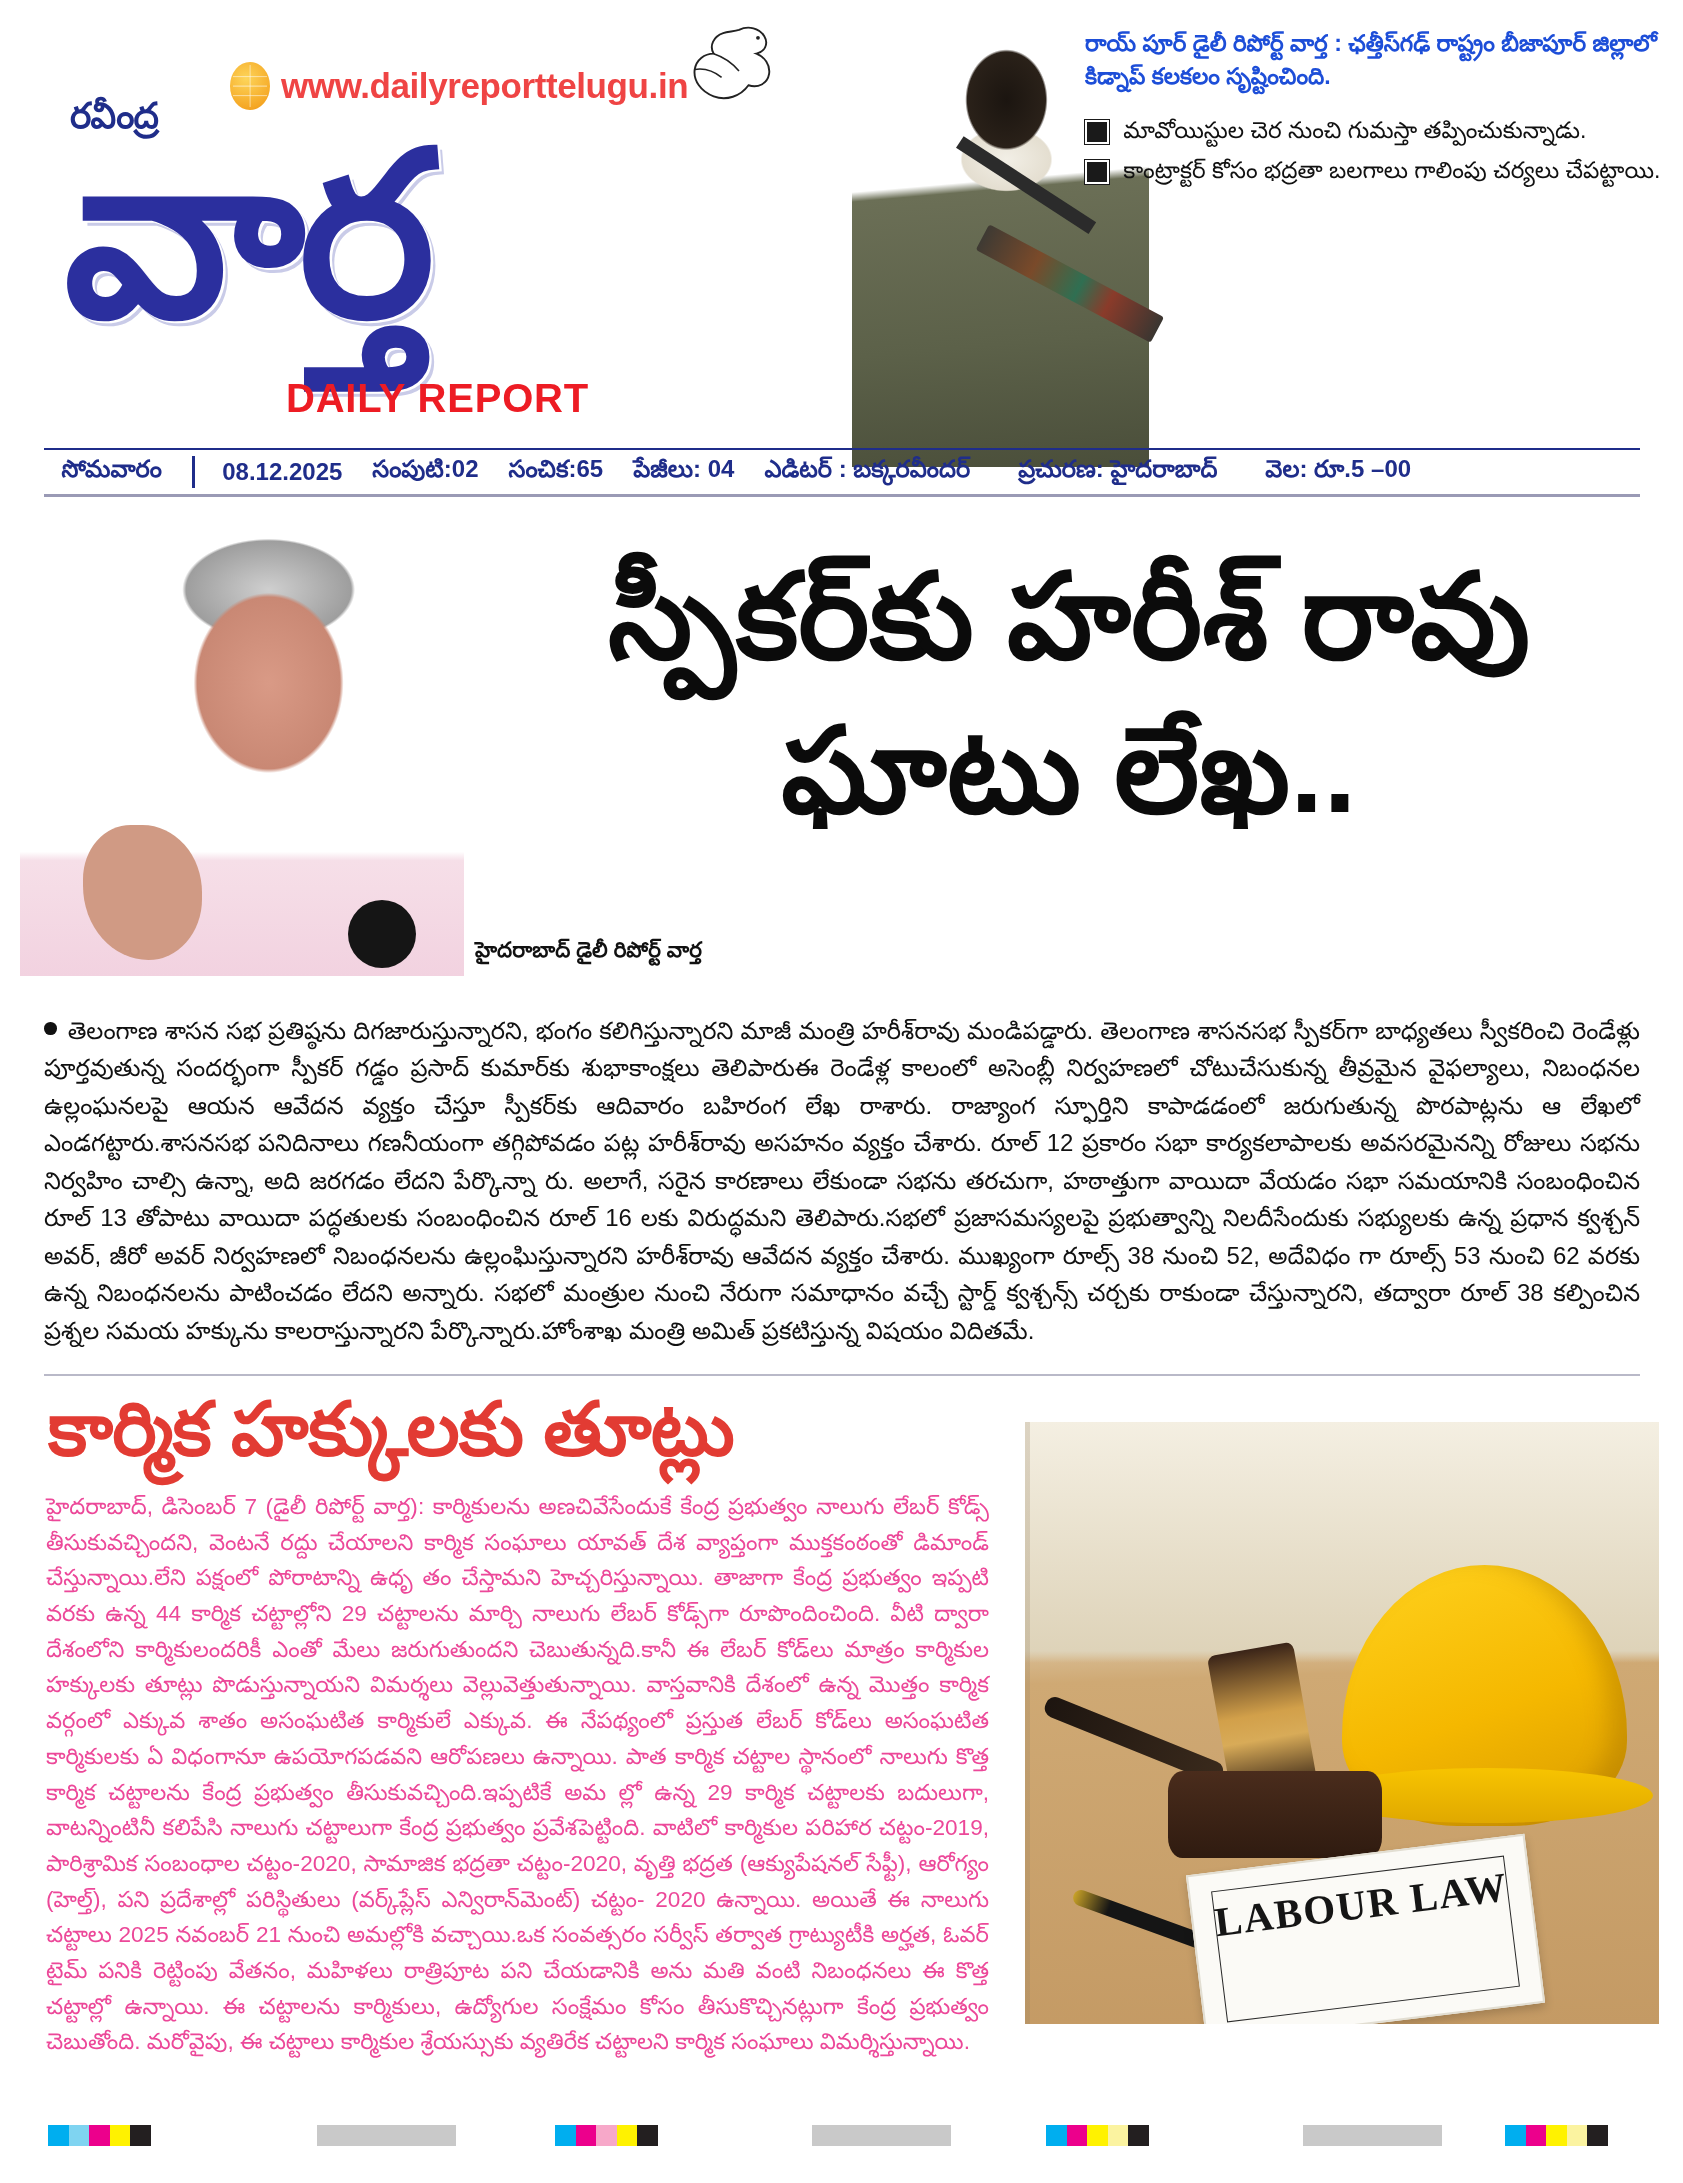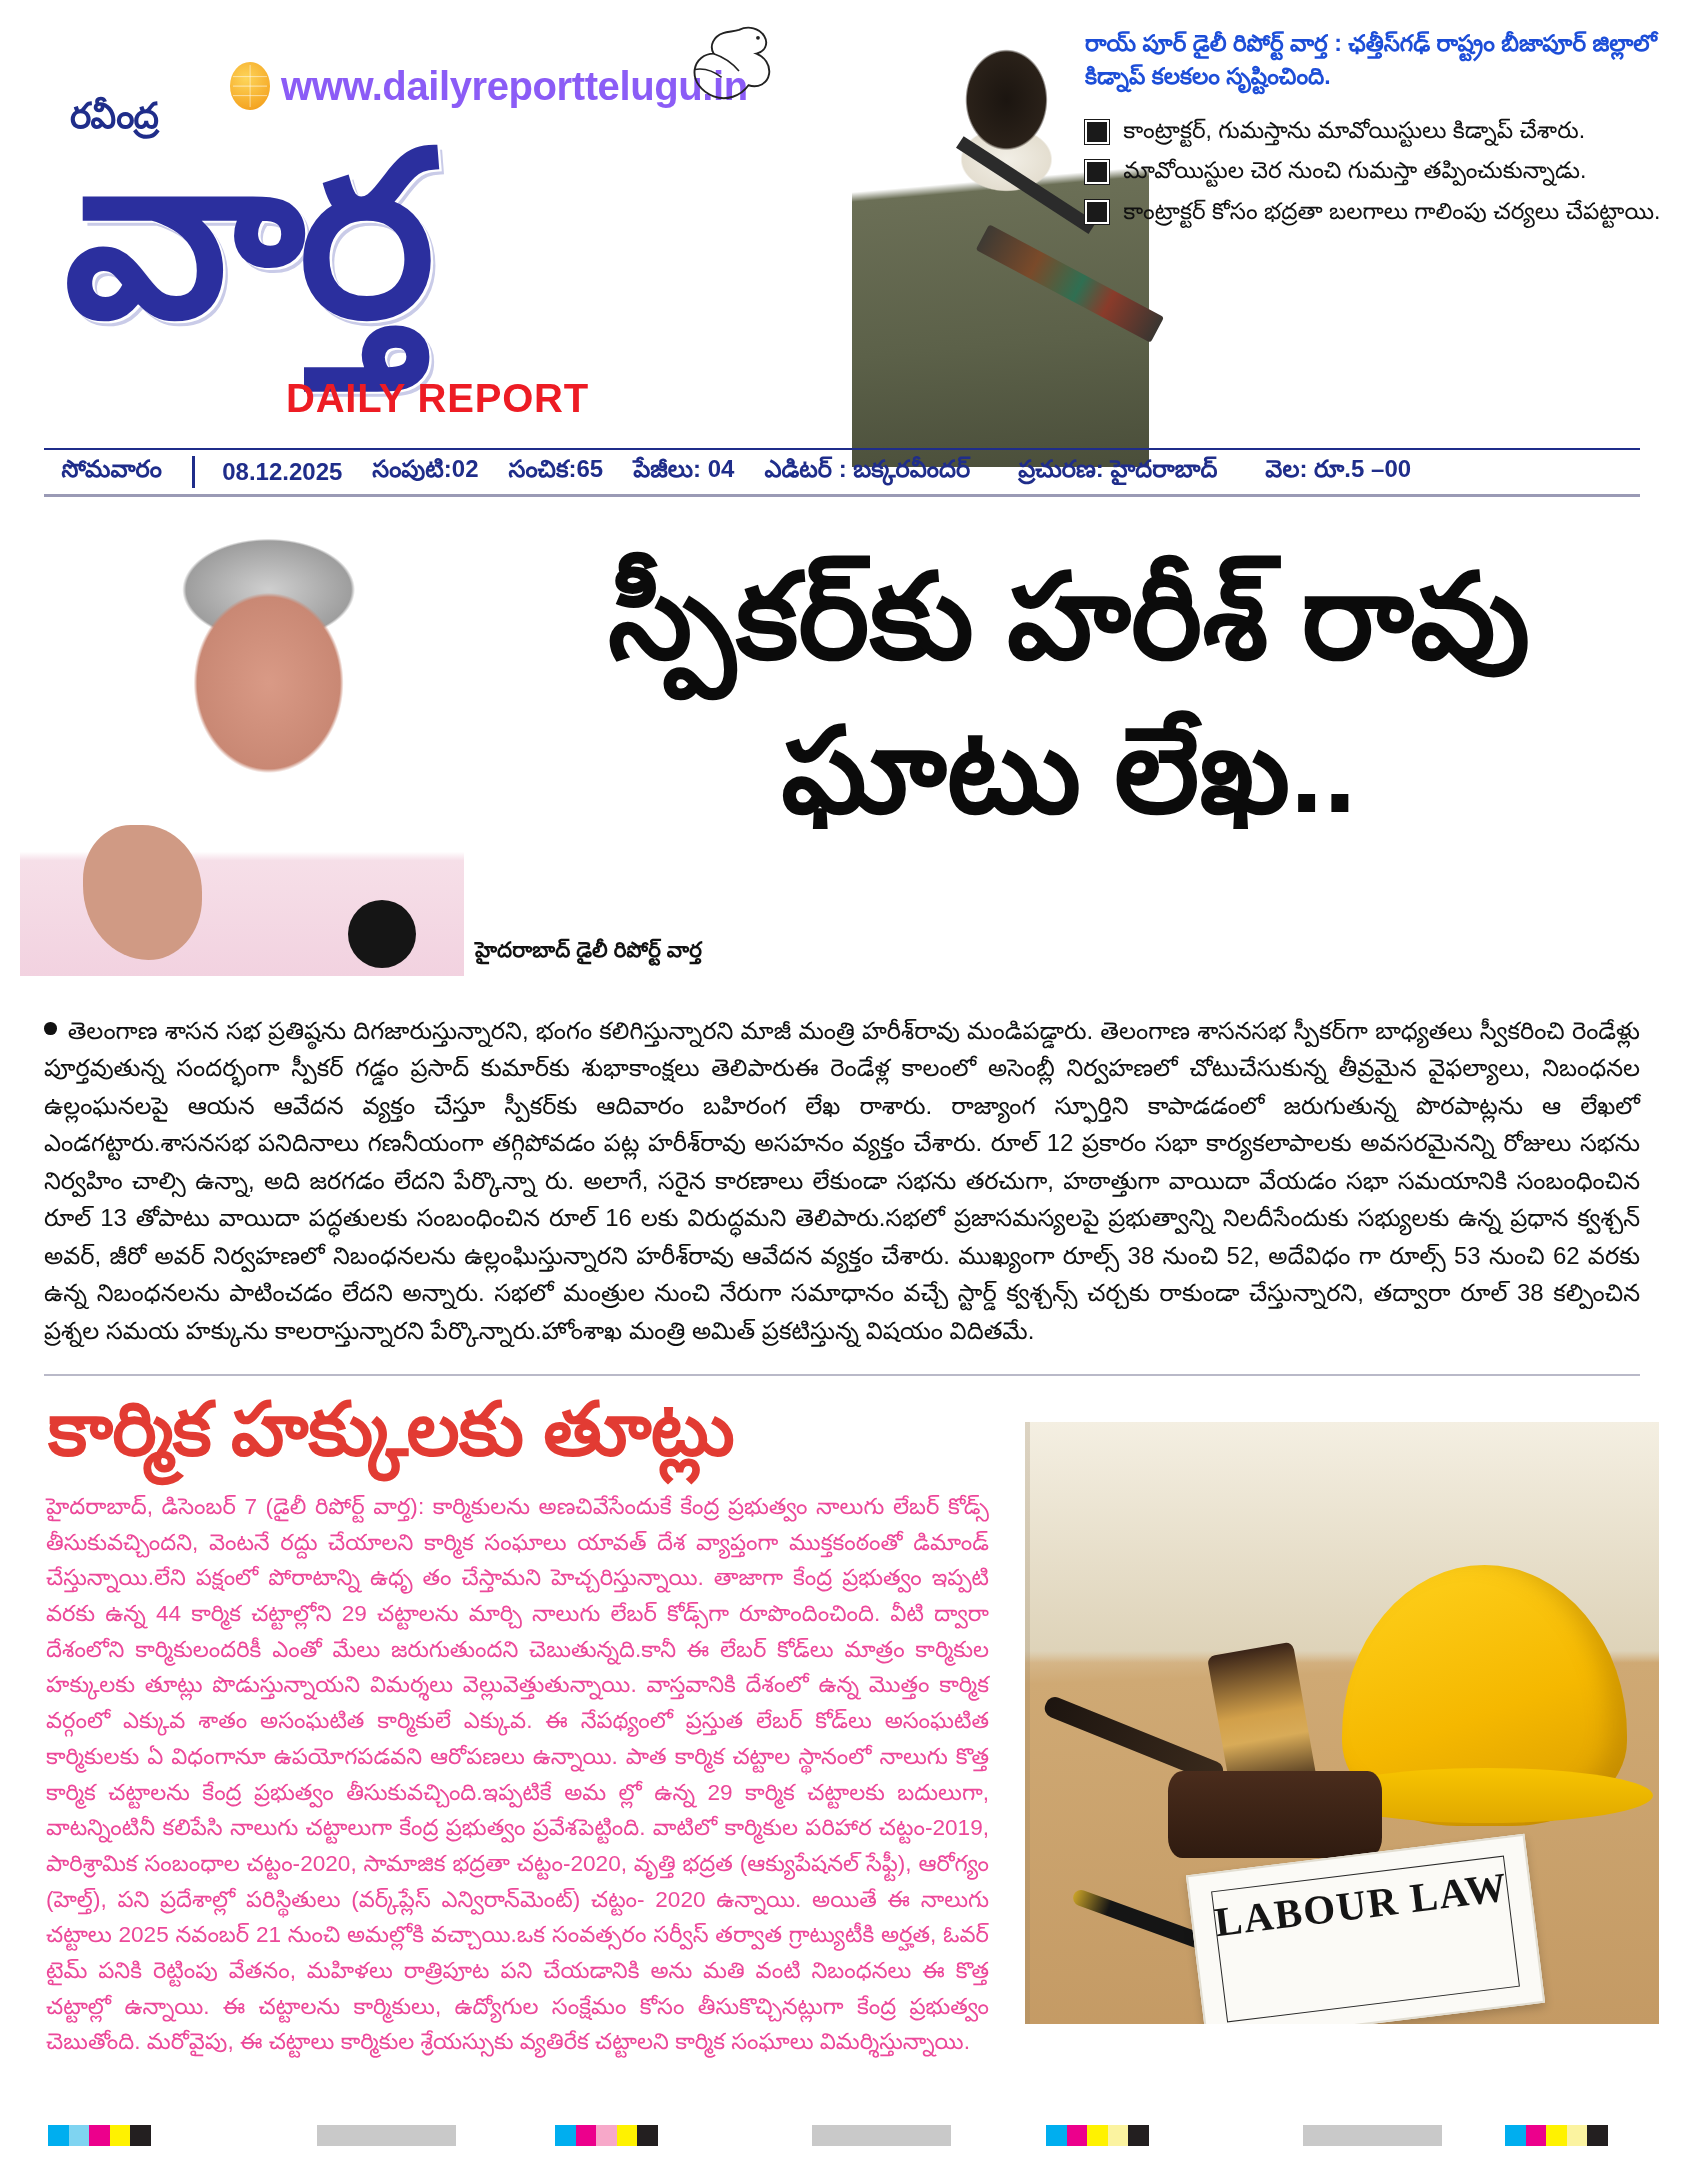--- a/index.html
+++ b/index.html
@@ -47,21 +47,21 @@
   .globe-icon::before {
     content:""; position:absolute; left:50%; top:3.2px;
     width:0.8px; height: calc(100% - 6.3px); background: #fff8; transform: translateX(-50%);
   }
   .globe-icon::after {
     content:""; position:absolute; top:50%; left:3.2px;
     height:0.8px; width: calc(100% - 6.3px); background:#fff9; transform: translateY(-50%);
     box-shadow: 0 -9.5px 0 #fff8, 0 9.5px 0 #fff8;
   }
   .url-text {
-    font-size: 40px; font-weight: 700; color: #8b5cf6;
+    font-size: 35px; font-weight: 700; color: #ef4444;
     font-family: "Liberation Sans", sans-serif;
     letter-spacing: -0.4px;
   }
   .dove {
     position: absolute;
     left: 634px; top: 6.3px;
     width: 95px; height: 87px;
   }
   .wordmark {
     position: absolute;
@@ -388,24 +388,20 @@
 
   <div class="soldier-photo">
     <div class="strap"></div>
     <div class="gun"></div>
   </div>
 
   <div class="topright">
     <div class="topright-lead">రాయ్‌ పూర్‌ డైలీ రిపోర్ట్ వార్త : ఛత్తీస్‌గఢ్ రాష్ట్రం బీజాపూర్ జిల్లాలో కిడ్నాప్ కలకలం సృష్టించింది.</div>
 
     <div class="bullet-list">
-      <div class="bullet-row">
-        <span class="sq-bullet"></span>
-        <span class="bullet-text">కాంట్రాక్టర్, గుమస్తాను మావోయిస్టులు కిడ్నాప్ చేశారు.</span>
-      </div>
       <div class="bullet-row">
         <span class="sq-bullet"></span>
         <span class="bullet-text">మావోయిస్టుల చెర నుంచి గుమస్తా తప్పించుకున్నాడు.</span>
       </div>
       <div class="bullet-row">
         <span class="sq-bullet"></span>
         <span class="bullet-text">కాంట్రాక్టర్ కోసం భద్రతా బలగాలు గాలింపు చర్యలు చేపట్టాయి.</span>
       </div>
     </div>
   </div>

